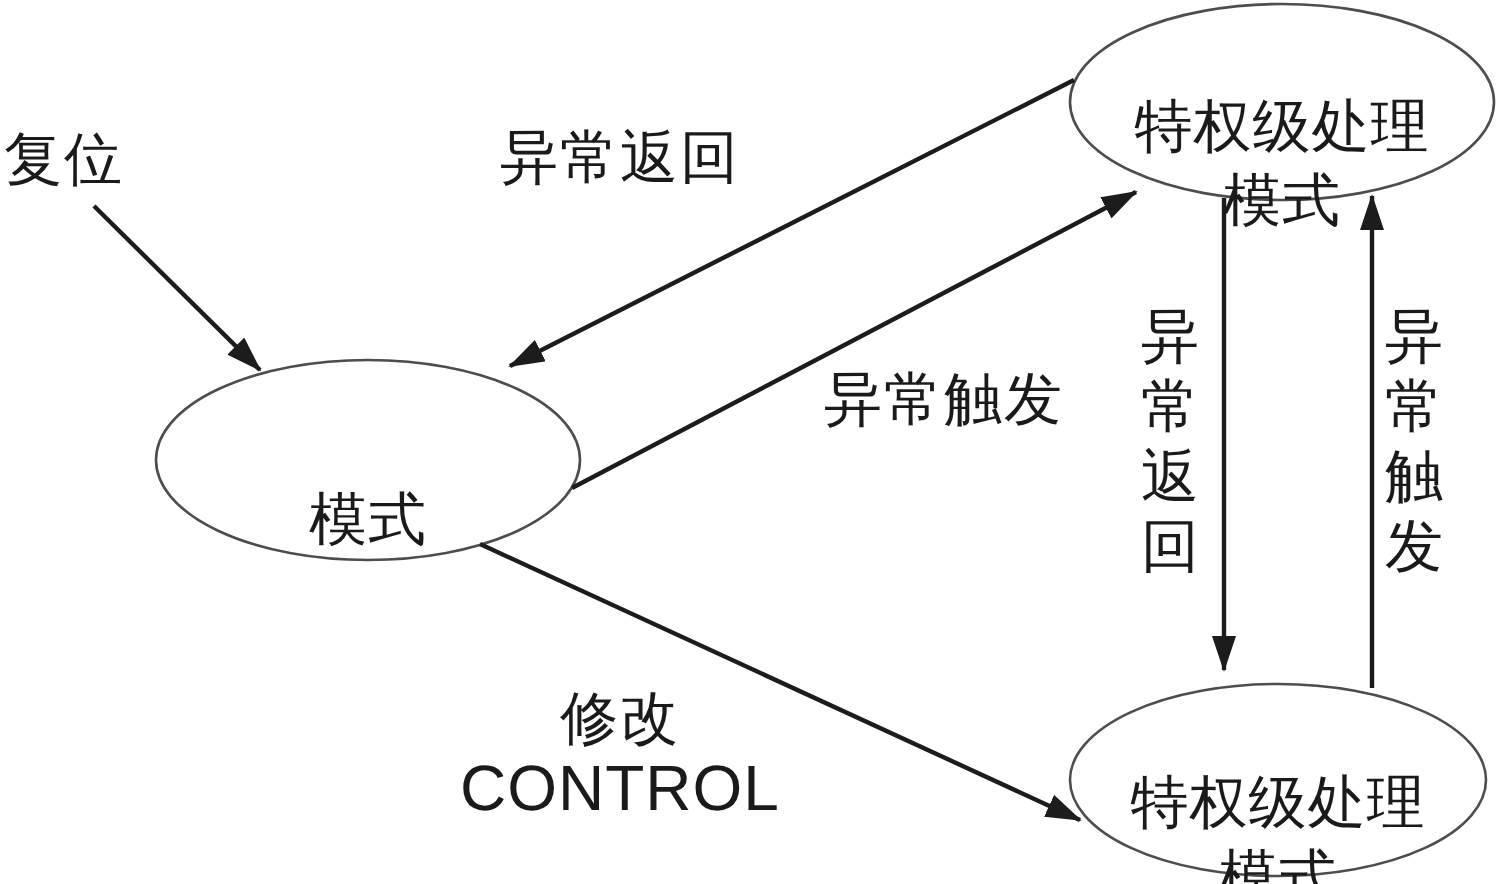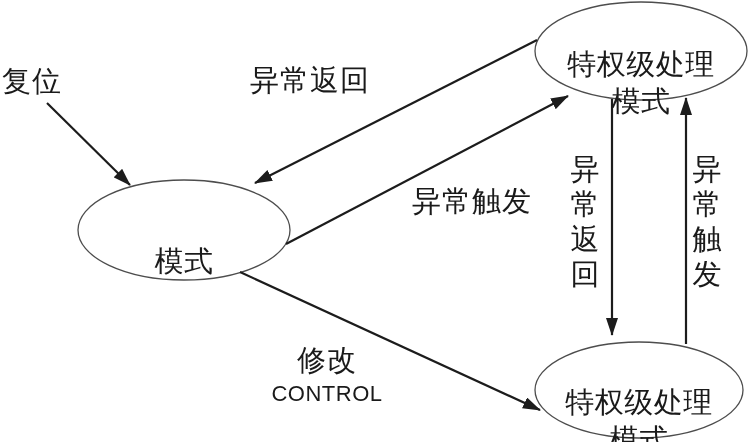--- a/index.html
+++ b/index.html
@@ -39,21 +39,21 @@
     display: flex;
     flex-direction: column;
     align-items: center;
     line-height: 35px;
     letter-spacing: 0;
   }
   .modify-lbl {
     line-height: 34px;
   }
   .latin-line {
-    font-size: 22px;
+    font-size: 32px;
     letter-spacing: 0.5px;
   }
 </style>
 </head>
 <body>
 
 <div id="canvas">
 
   <svg id="diagram-svg" width="751" height="442" viewBox="0 0 751 442">
     <defs>
@@ -105,18 +105,18 @@
     <span>回</span>
   </div>
 
   <div class="lbl vlbl" style="left:707px; top:222px;">
     <span>异</span>
     <span>常</span>
     <span>触</span>
     <span>发</span>
   </div>
 
-  <div class="lbl modify-lbl" style="left:327px; top:377px;">
+  <div class="lbl modify-lbl" style="left:310px; top:377px;">
     <div>修改</div>
     <div class="latin-line">CONTROL</div>
   </div>
 
 </div>
 
 </body></html>

